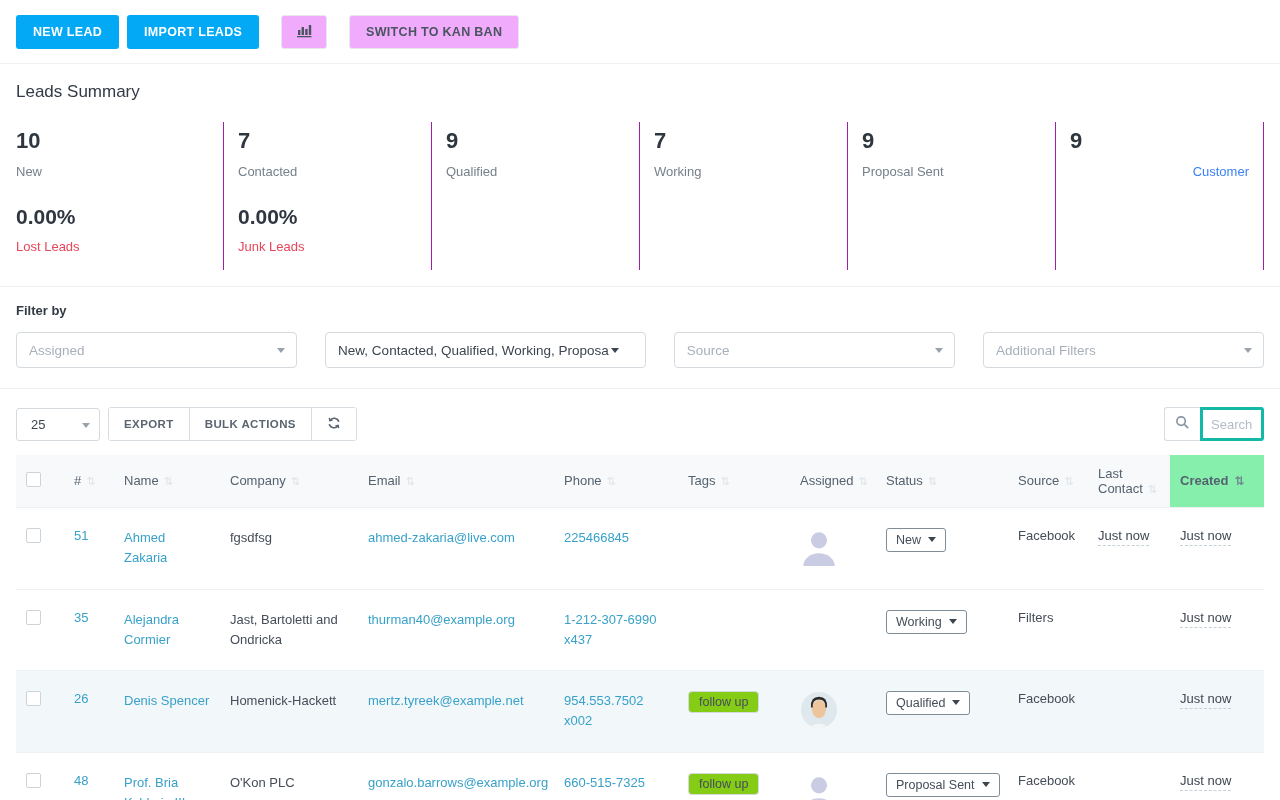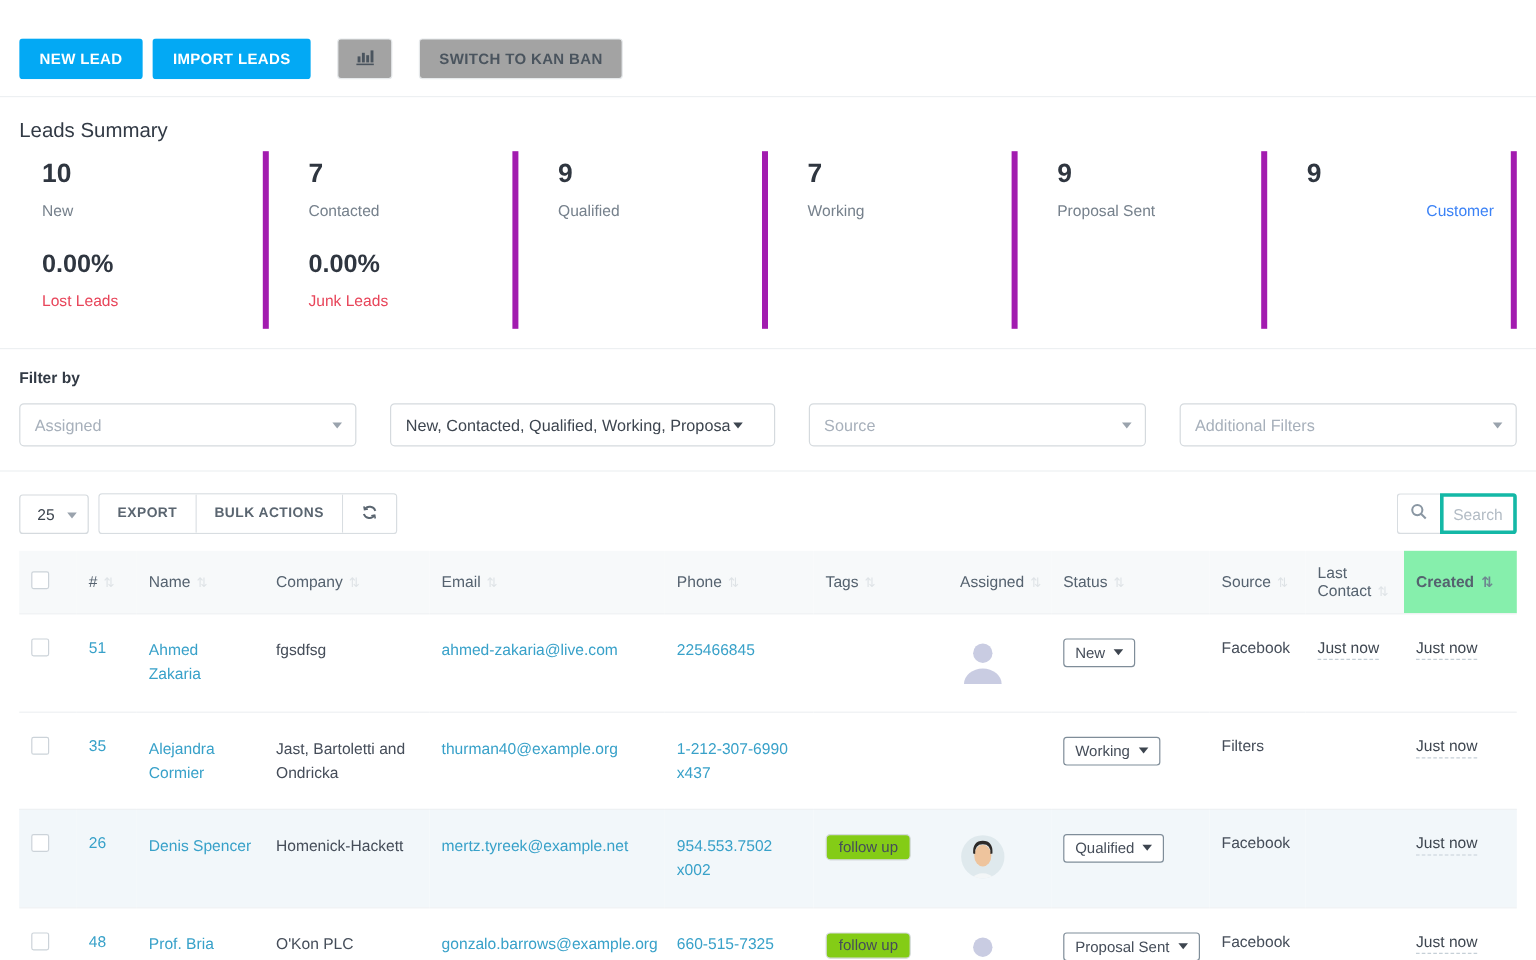--- a/index.html
+++ b/index.html
@@ -1,34 +1,34 @@
 <!DOCTYPE html>
 <html><head>
 <meta charset="utf-8">
 <style>
   * { margin:0; padding:0; box-sizing:border-box; }
   html,body { width:1280px; height:800px; overflow:hidden; background:#fff;
     font-family:"Liberation Sans","DejaVu Sans",sans-serif; color:#454d59; }
 
   
-  .toolbar { display:flex; align-items:center; gap:8px; padding:32px 16px 14px 16px;
+  .toolbar { display:flex; align-items:center; gap:8px; padding:15px 16px 14px 16px;
     border-bottom:1px solid #edf0f2; }
   .btn { display:inline-flex; align-items:center; justify-content:center; height:34px;
     padding:0 16px; font-size:12.5px; font-weight:bold; letter-spacing:.3px;
     border-radius:3px; border:1px solid transparent; cursor:pointer; }
   .btn-primary { background:#03a9f4; color:#fff; }
-  .btn-light { background:#a3a3a3; color:#4a545e; border-color:#e6e9eb; }
+  .btn-light { background:#f0abfc; color:#4a545e; border-color:#e6e9eb; }
   .btn-icon { width:46px; padding:0; }
   .toolbar .gap { width:6px; }
 
   
   .summary { padding:18px 16px 16px 16px; border-bottom:1px solid #edf0f2; }
-  .summary h2 { font-size:17px; font-weight:normal; color:#323a45; margin-bottom:7px; }
+  .summary h2 { font-size:17px; font-weight:normal; color:#323a45; margin-bottom:20px; }
   .summary-grid { display:grid; grid-template-columns:repeat(6,1fr); }
-  .summary-col { border-right:5px solid #a21caf; padding:6px 14px 6px 0; min-height:148px;margin-left:19px; }
+  .summary-col { border-right:1px solid #a21caf; padding:6px 14px 6px 0; min-height:148px; }
   .summary-col + .summary-col { padding-left:14px; }
   .stat-value { font-size:22px; font-weight:bold; color:#2f3640; line-height:1.2; }
   .stat-label { font-size:13px; color:#76818c; margin-top:10px; }
   .stat-label.success { color:#3b82f6;text-align:right; }
   .pct-block { margin-top:26px; }
   .pct-value { font-size:21px; font-weight:bold; color:#2f3640; }
   .pct-label { font-size:13px; color:#e8455a; margin-top:10px; }
 
   
   .filters { padding:16px 16px 20px 16px; border-bottom:1px solid #edf0f2; }
@@ -39,21 +39,21 @@
     font-size:13.5px; cursor:pointer; }
   .select .ph { color:#a7b0bb; }
   .select .val { color:#3d454f; white-space:nowrap; overflow:hidden; }
   .caret { width:0; height:0; border-left:4px solid transparent; border-right:4px solid transparent;
     border-top:5px solid #9aa3ad; display:inline-block; }
   .select .caret.right { position:absolute; right:11px; top:15px; }
   .select .caret.dark { border-top-color:#3d454f; margin-left:2px; flex:none; }
 
   
   .controls { display:flex; align-items:center; padding:18px 16px 14px 16px; }
-  .pagesize { position:relative; width:58px; height:33px; border:1px solid #d5dade; border-radius:3px;
+  .pagesize { position:relative; width:84px; height:33px; border:1px solid #d5dade; border-radius:3px;
     display:flex; align-items:center; padding-left:14px; font-size:13px; color:#3d454f; cursor:pointer; }
   .pagesize .caret { position:absolute; right:9px; top:14px; }
   .btn-group { display:flex; margin-left:8px; border:1px solid #d8dde1; border-radius:3px; overflow:hidden; }
   .gbtn { height:31px; background:#fff; border:none; border-right:1px solid #d8dde1;
     padding:16px 15px; font-size:11.5px; font-weight:bold; letter-spacing:.4px; color:#5a6570;
     display:flex; align-items:center; cursor:pointer; font-family:inherit; }
   .gbtn:last-child { border-right:none; }
   .spacer { flex:1; }
   .search-group { display:flex; }
   .search-btn { width:36px; height:34px; border:1px solid #d8dde1; border-right:none;

